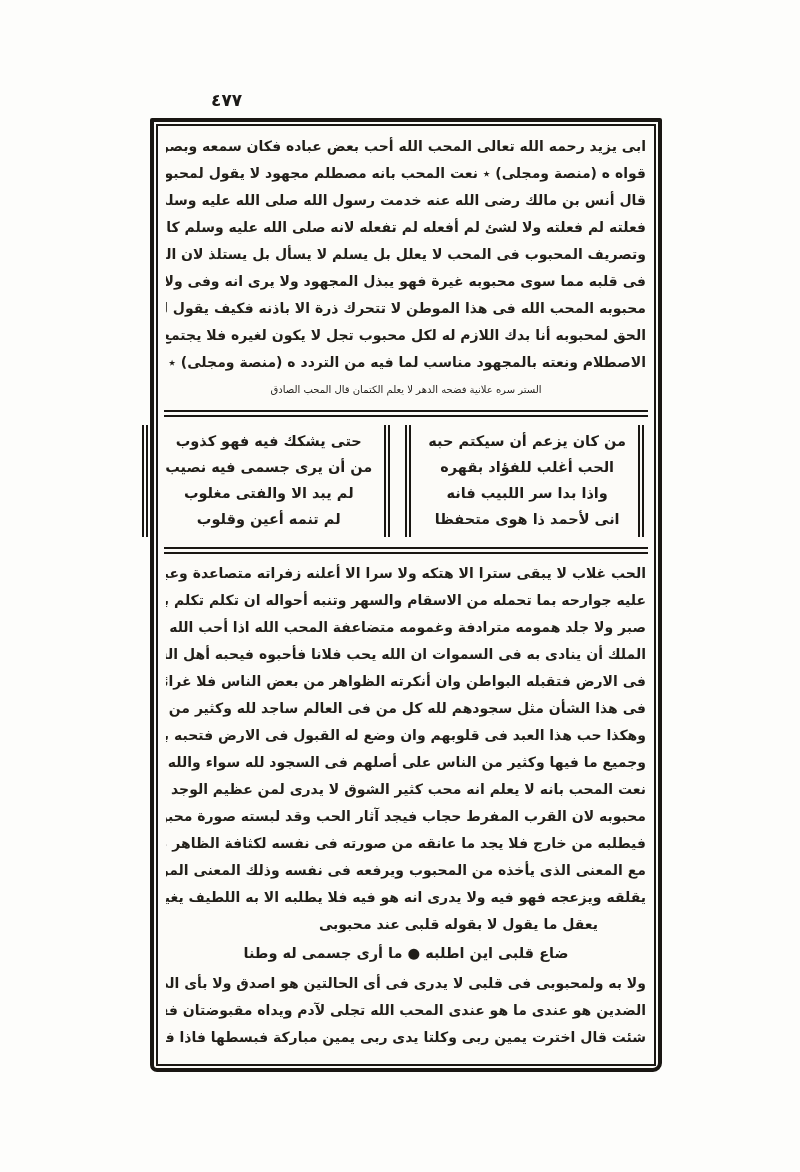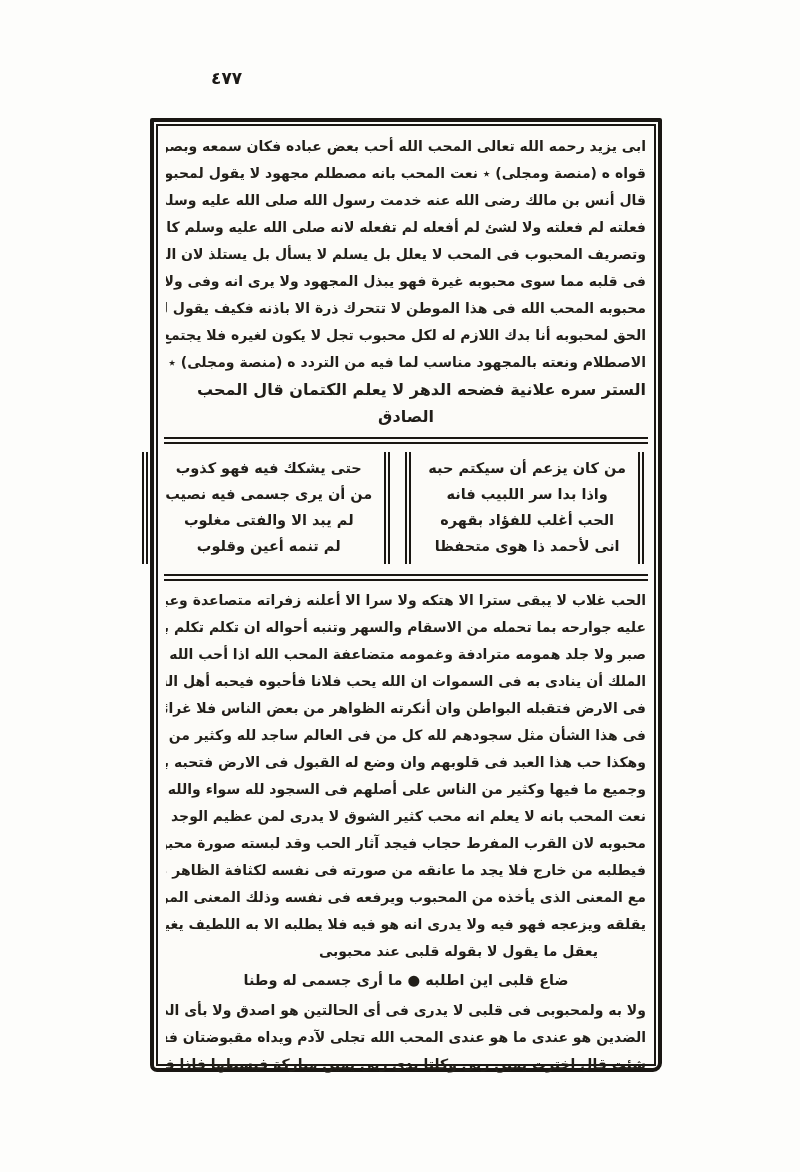--- a/index.html
+++ b/index.html
@@ -6,21 +6,21 @@
   body{
     width:800px;height:1172px;
     background:#fdfdfb;
     font-family:"DejaVu Sans", sans-serif;
     position:relative;
     color:#211e19;
     overflow:hidden;
   }
   .scan{position:absolute;inset:0;}
   .page-number{
-    position:absolute;left:211px;top:68px;
+    position:absolute;left:211px;top:90px;
     font-size:17px;font-weight:bold;color:#1c1a17;
     letter-spacing:1px;
   }
   .frame-outer{
     position:absolute;left:150px;top:118px;width:512px;height:954px;
     border:4px solid #1a1713;
     border-radius:2px 2px 9px 7px;
     padding:2px;box-sizing:border-box;
     background:#fcfbf8;
   }
@@ -33,22 +33,22 @@
   .line{
     direction:rtl;unicode-bidi:embed;
     text-align:justify;text-align-last:justify;
     font-size:14px;line-height:27px;
     font-weight:bold;
     color:#221f19;
     overflow:hidden;white-space:nowrap;
   }
   .block{display:flex;flex-direction:column;}
   .center-last{
-    direction:rtl;text-align:right;text-align-last:center;
-    font-size:16px;line-height:27px;font-weight:bold;
+    direction:rtl;text-align:center;text-align-last:center;
+    font-size:10px;line-height:27px;font-weight:normal;
   }
   .poem{
     margin:7px -2px 6px -2px;
     border-top:7px double #1a1713;
     border-bottom:7px double #1a1713;
     display:flex;direction:rtl;
     gap:15px;
     padding:8px 4px 10px 62px;
   }
   .poem-col{
@@ -98,22 +98,22 @@
           <div class="line">الحق لمحبوبه أنا بدك اللازم له لكل محبوب تجل لا يكون لغيره فلا يجتمع عنده اثنان ولا يصح فهذا</div>
           <div class="line">الاصطلام ونعته بالمجهود مناسب لما فيه من التردد ه (منصة ومجلى) ٭ نعت المحب بانه مهتوك</div>
         </section>
 
       <div class="center-last">الستر سره علانية فضحه الدهر لا يعلم الكتمان قال المحب الصادق</div>
 
       <section class="poem">
         <div class="poem-col right">
 
         <div class="verse">من كان يزعم أن سيكتم حبه</div>
+            <div class="verse">الحب أغلب للفؤاد بقهره</div>
             <div class="verse">واذا بدا سر اللبيب فانه</div>
-            <div class="verse">الحب أغلب للفؤاد بقهره</div>
             <div class="verse">انى لأحمد ذا هوى متحفظا</div>
           </div>
         <div class="poem-col left">
 
         <div class="verse">حتى يشكك فيه فهو كذوب</div>
             <div class="verse">من أن يرى جسمى فيه نصيب</div>
             <div class="verse">لم يبد الا والفتى مغلوب</div>
             <div class="verse">لم تنمه أعين وقلوب</div>
           </div>
       </section>

